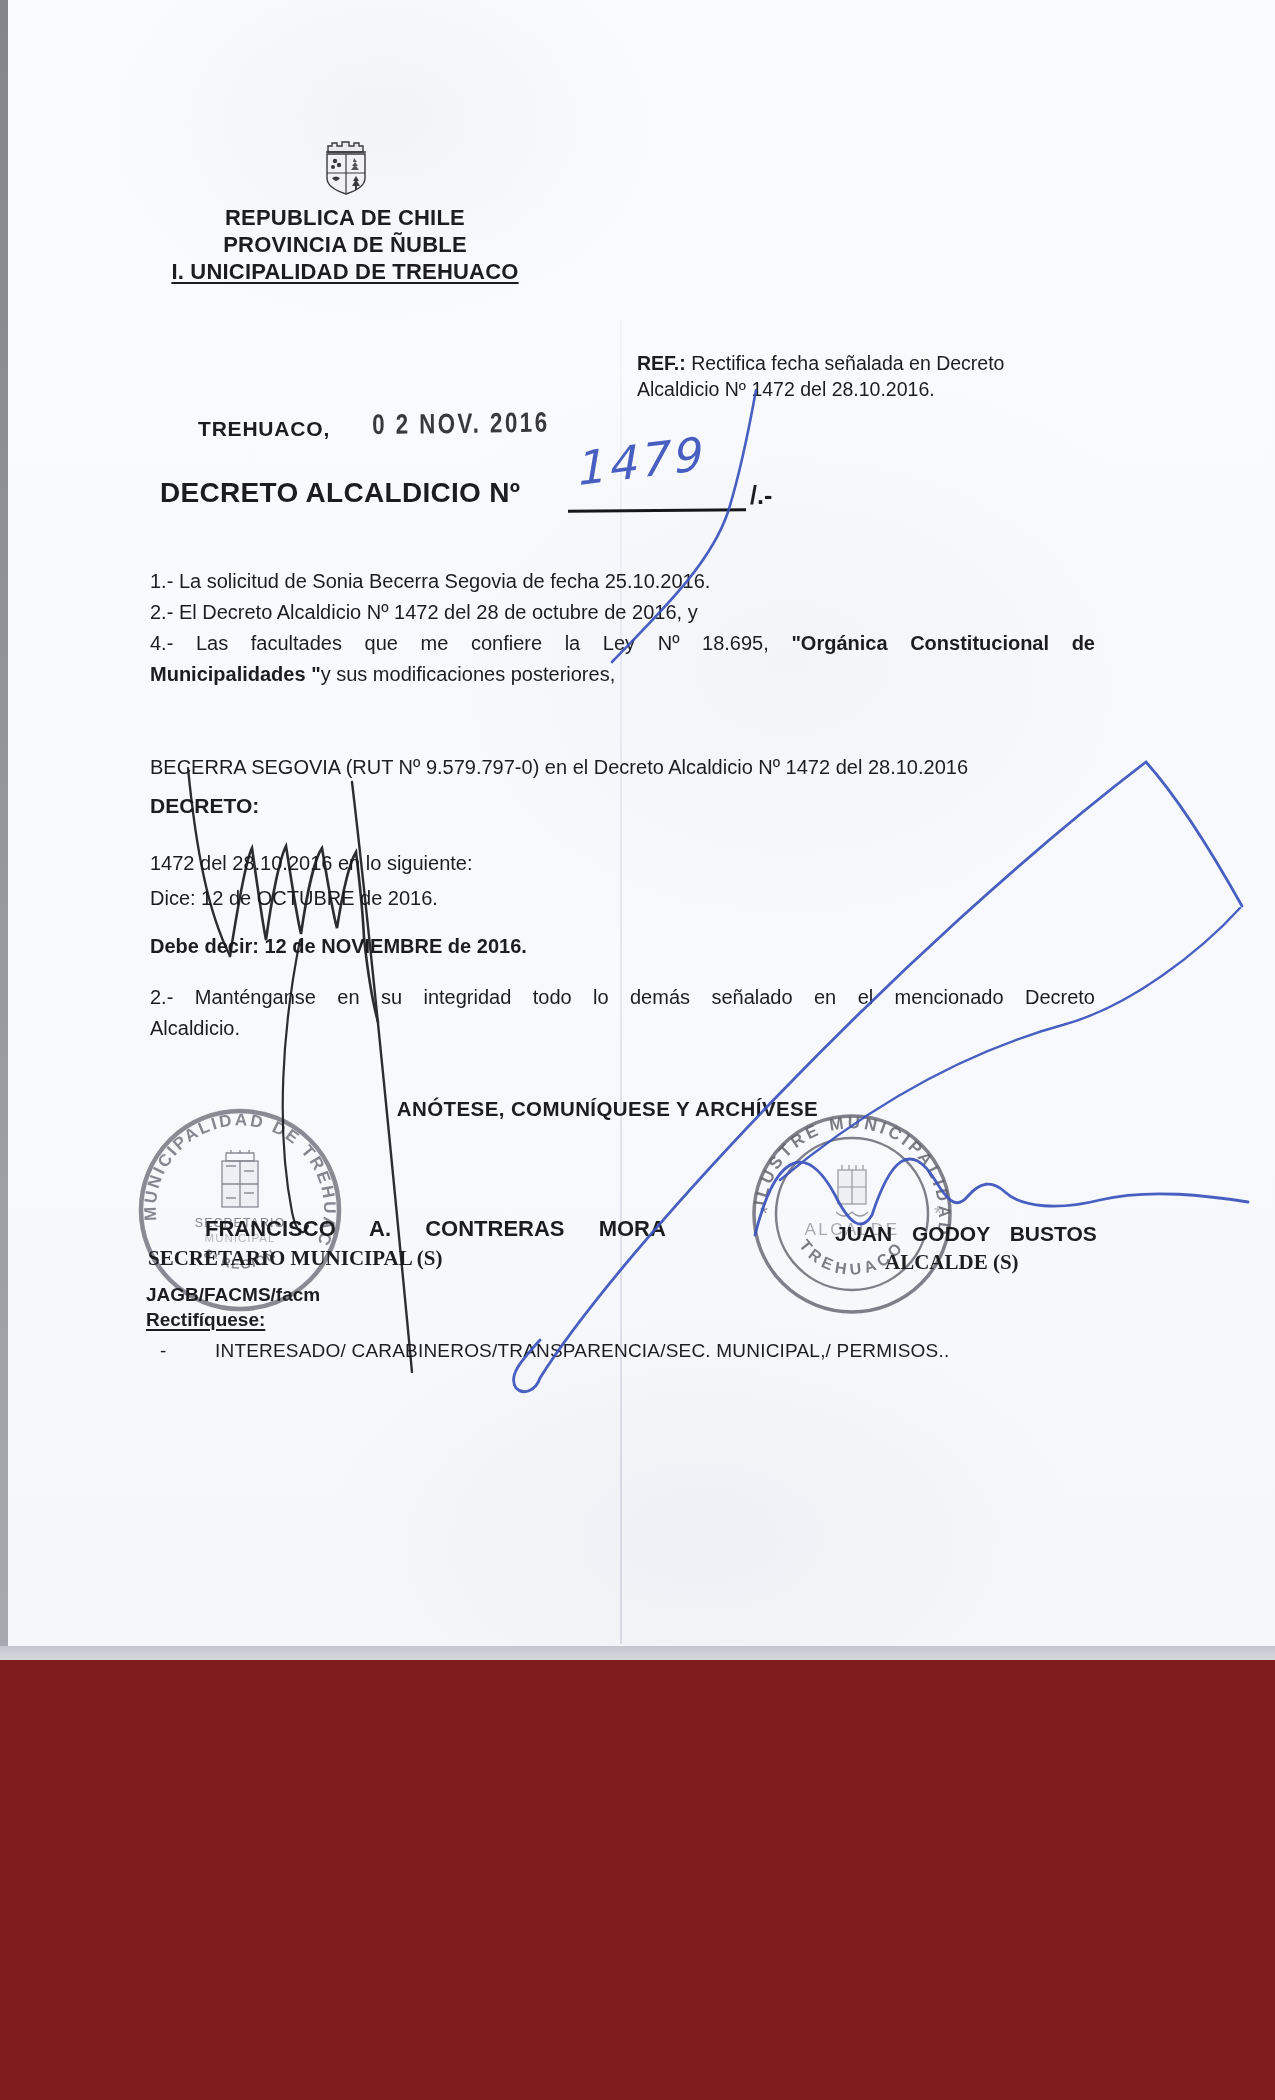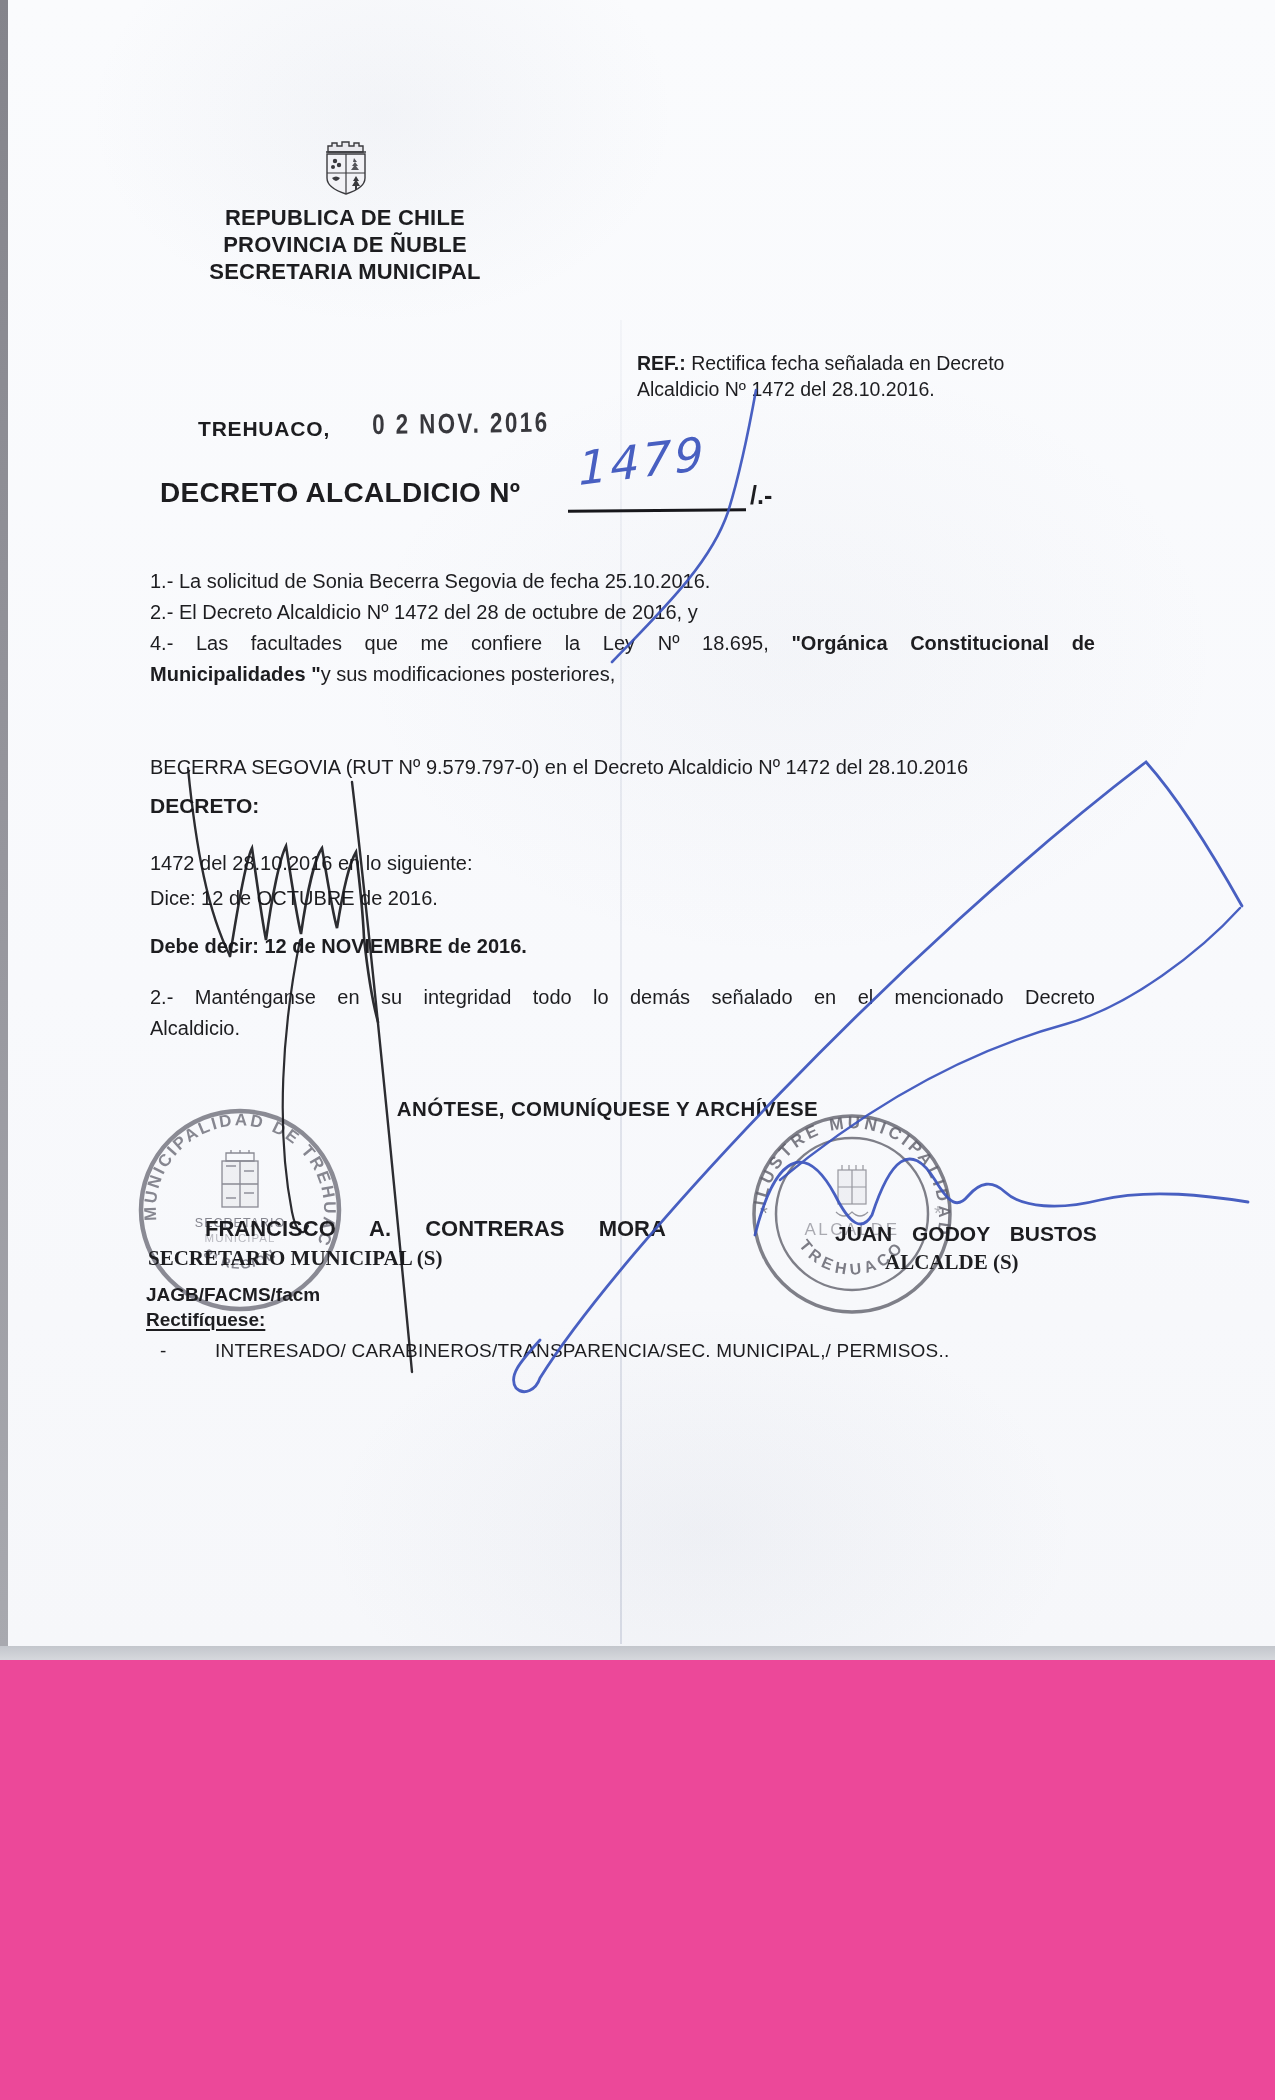--- a/index.html
+++ b/index.html
@@ -1,16 +1,16 @@
 <!DOCTYPE html>
 <html><head>
 <meta charset="utf-8">
 <style>
   html,body{margin:0;padding:0;background:#fff;}
-  .page{position:relative;width:1275px;height:2100px;background:#ec4899;overflow:hidden;
+  .page{position:relative;width:1275px;height:2100px;background:#7f1d1d;overflow:hidden;
         font-family:"Liberation Sans",sans-serif;color:#1d1d20;}
   .scan{position:absolute;left:0;top:0;width:1275px;height:1646px;
         background:
           radial-gradient(ellipse 420px 300px at 30% 7%, rgba(140,150,175,0.07), transparent 70%),
           radial-gradient(ellipse 600px 420px at 62% 40%, rgba(140,150,175,0.05), transparent 72%),
           radial-gradient(ellipse 500px 300px at 55% 93%, rgba(140,150,175,0.08), transparent 75%),
           linear-gradient(180deg,#fafbfd 0%,#f8f9fc 60%,#f6f7fa 100%);}
   .edge-left{position:absolute;left:0;top:0;width:8px;height:1646px;
         background:linear-gradient(180deg,#84848b,#97979e 55%,#a8a9af);}
   .edge-bottom{position:absolute;left:0;top:1646px;width:1275px;height:14px;
@@ -86,21 +86,21 @@
         <path d="M38,20 l3,4 l-2,0 l3,4 l-2,0 l3,4 l-8,0 l3,-4 l-2,0 l3,-4 l-2,0 Z" opacity="0.85"></path>
         <path d="M16,40 q4,-3 8,0 q-4,6 -8,0 Z"></path>
         <path d="M40,38 l3,5 l-2,0 l3,5 l-8,0 l3,-5 l-2,0 Z"></path>
         <rect x="39" y="48" width="2" height="4"></rect>
       </g>
     </svg>
 
     <div class="abs hdr">
       <div>REPUBLICA DE CHILE</div>
       <div>PROVINCIA DE ÑUBLE</div>
-      <div>SECRETARIA MUNICIPAL</div>
+      <div class="u">I. UNICIPALIDAD DE TREHUACO</div>
     </div>
 
     <div class="abs ref">
       <div><span class="b">REF.:</span><span> Rectifica fecha señalada en Decreto</span></div>
       <div>Alcaldicio Nº 1472 del 28.10.2016.</div>
     </div>
 
     <div class="abs dateline-city">TREHUACO,</div>
     <div class="abs datestamp">0 2 NOV. 2016</div>
 

